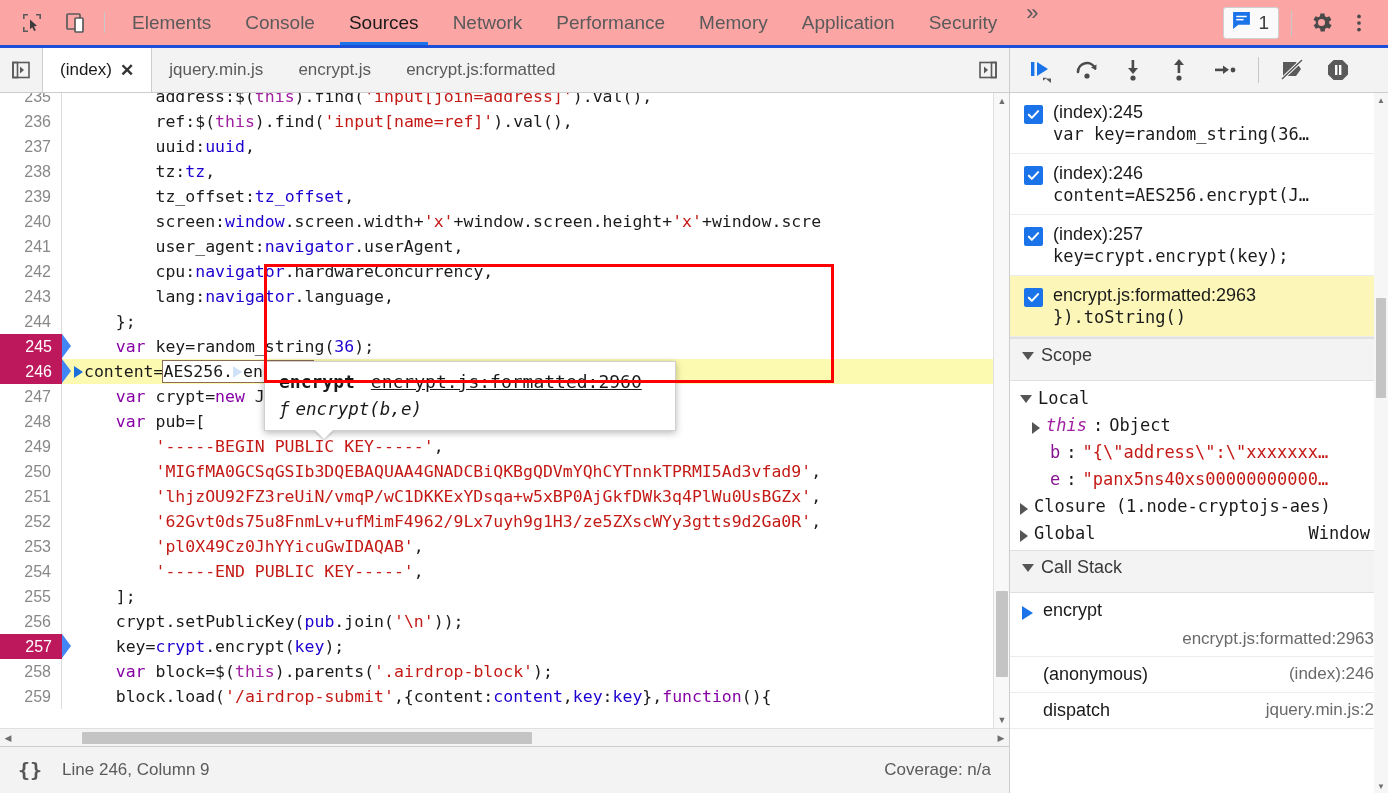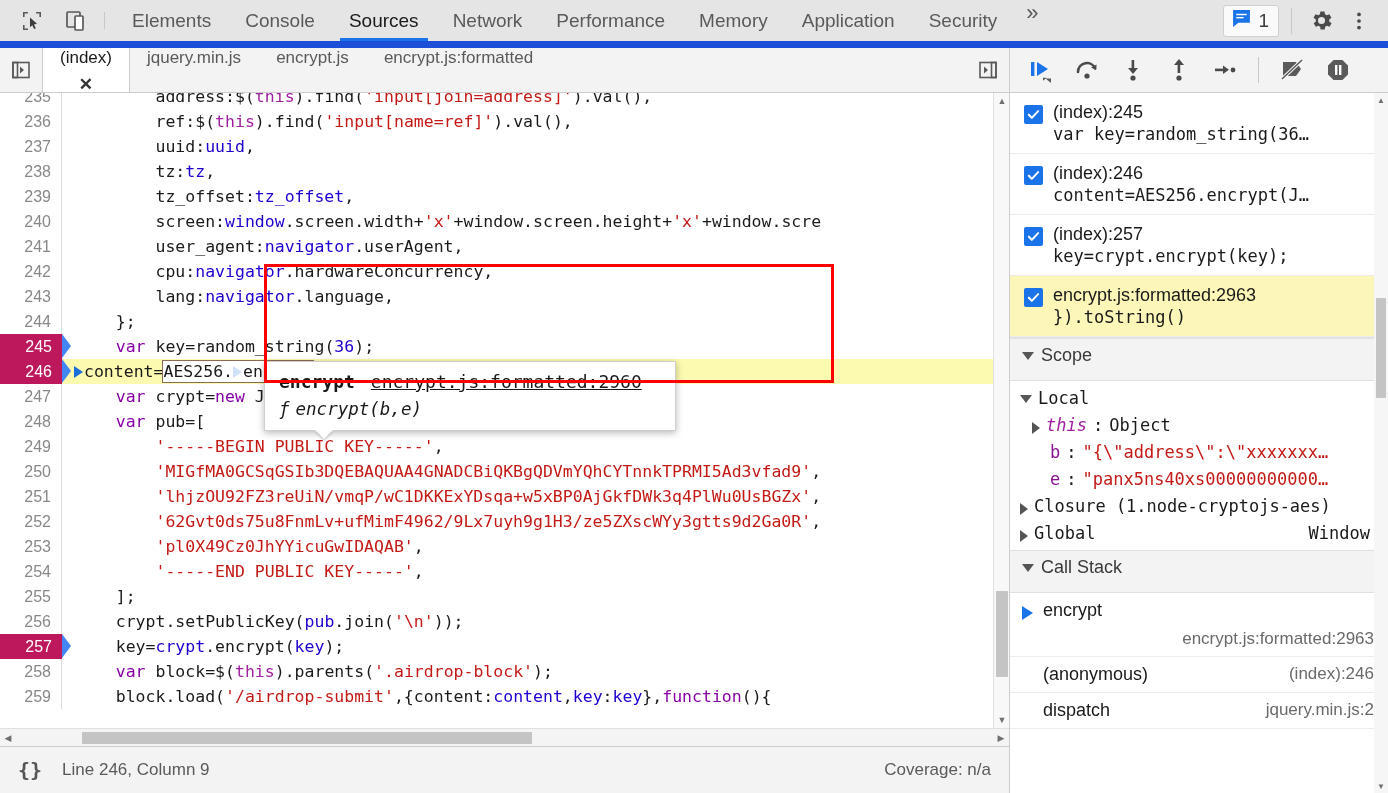--- a/index.html
+++ b/index.html
@@ -14,22 +14,22 @@
   #app {
     position: relative;
     width: 1388px; height: 793px;
     display: flex; flex-direction: column;
     background: #ffffff;
   }
 
   
   .top-bar {
     height: 48px; min-height: 48px;
-    background: #e5e5e5;
-    border-bottom: 7px solid #1d4ed8;
+    background: #fca5a5;
+    border-bottom: 3px solid #1d4ed8;
     display: flex; align-items: stretch;
     position: relative;
   }
   .tb-icons {
     display: flex; align-items: center;
     padding: 0 10px 0 18px; gap: 16px;
   }
   .tb-icon {
     width: 28px; height: 28px;
     display: flex; align-items: center; justify-content: center;
@@ -105,21 +105,20 @@
     cursor: pointer; flex: 0 0 42px;
   }
   .ft-nav.right { margin-left: auto; }
   .ft-list { display: flex; align-items: stretch; overflow: hidden; }
   .file-tab {
     display: flex; align-items: center; gap: 8px;
     padding: 0 17px;
     font-size: 17px; color: #5a5a5a;
     cursor: pointer; white-space: nowrap;
     border-right: 1px solid transparent;
-    flex-direction: column;
   }
   .file-tab.active {
     background: #ffffff; color: #1a1a1a;
     border-left: 1px solid #cdcdcd;
     border-right: 1px solid #cdcdcd;
     position: relative;
   }
   .file-tab.active::after {
     content: ""; position: absolute; left: 0; right: 0; bottom: -1px;
     height: 2px; background: #ffffff;

